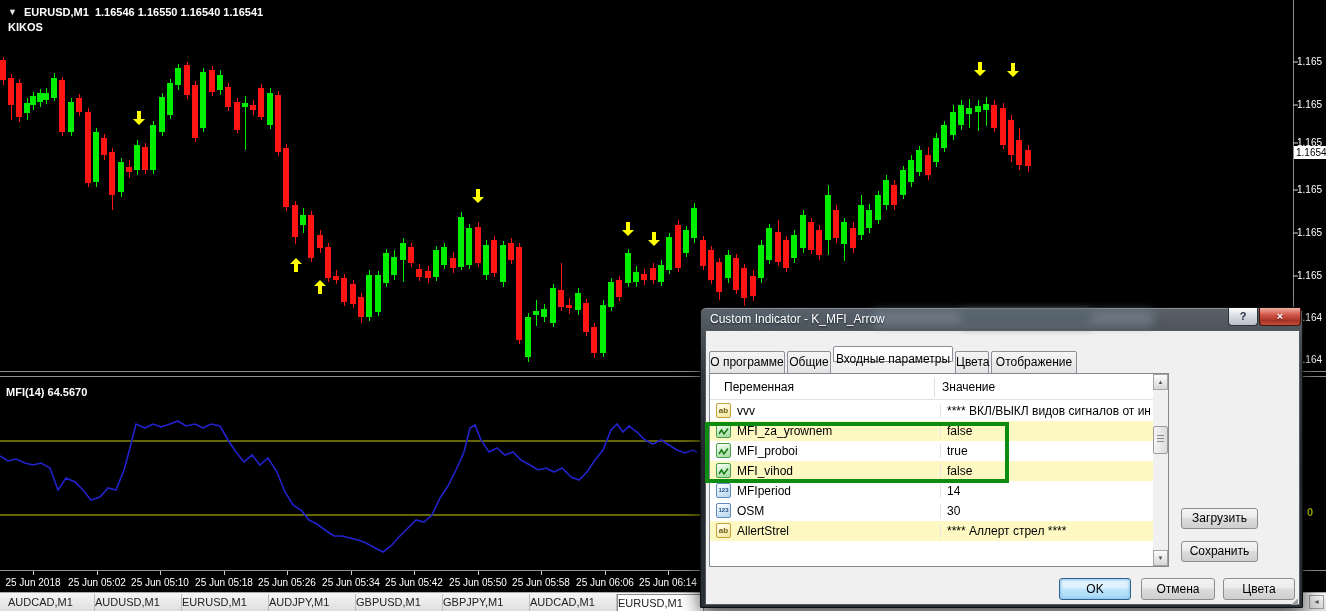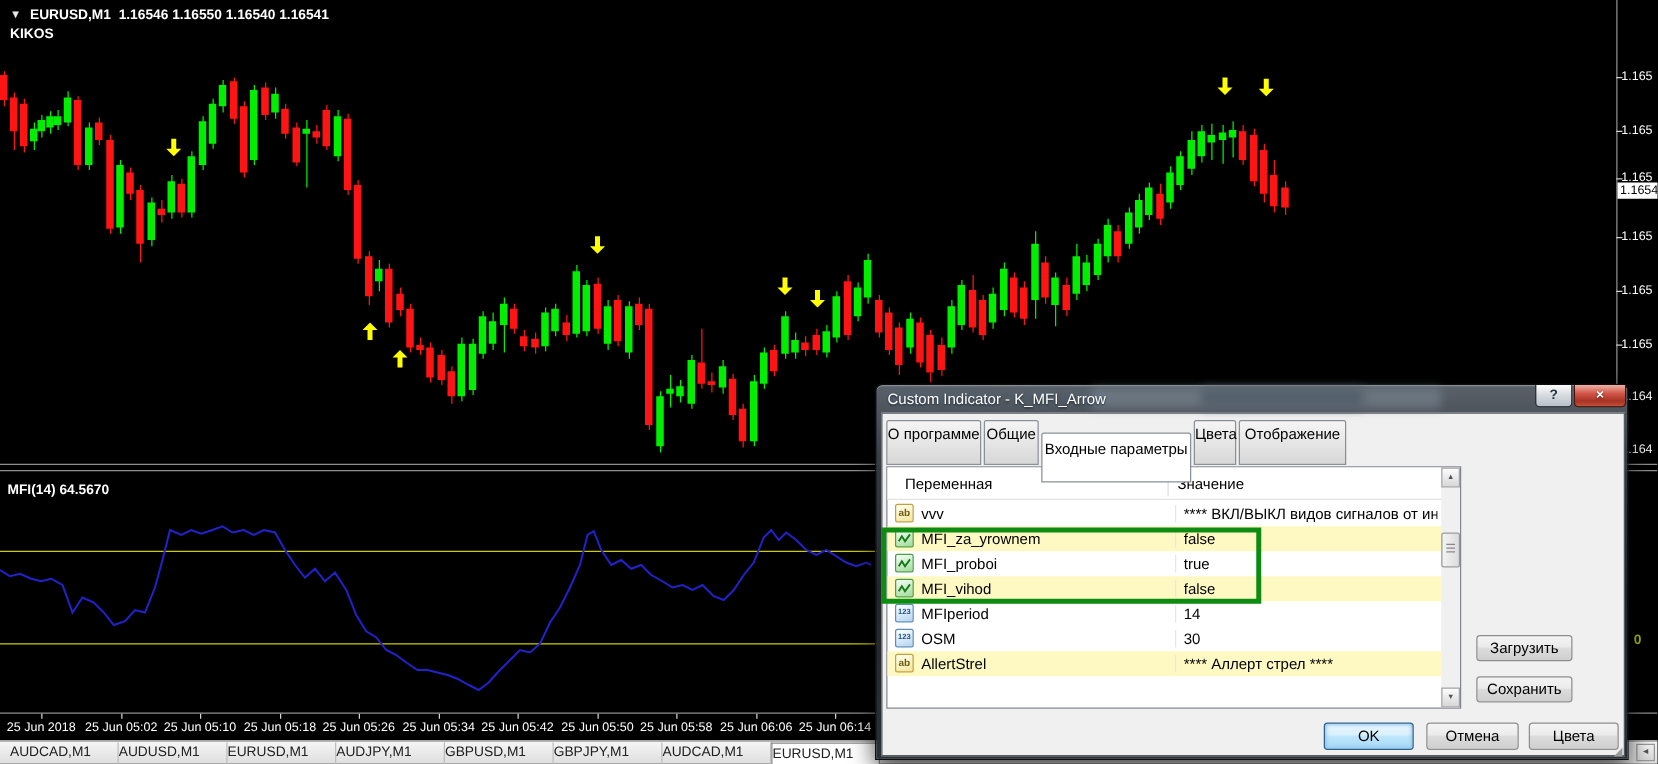--- a/index.html
+++ b/index.html
@@ -44,24 +44,24 @@
     background:linear-gradient(#fdfdfd,#d9dde2 45%,#b9c0c8); border:1px solid #2e3338;
     border-top:none; border-radius:0 0 4px 4px; color:#243242; font-weight:bold; font-size:11px;
     text-align:center; line-height:17px; z-index:4;}
   #dlg-close { position:absolute; left:558px; top:0px; width:42px; height:18px;
     background:linear-gradient(#f0b0a4,#d2574a 40%,#a83324 75%,#c0503c); border:1px solid #451309;
     border-top:none; border-radius:0 0 4px 4px; color:#fff; font-weight:bold; font-size:11px;
     text-align:center; line-height:16px; text-shadow:0 1px 2px rgba(0,0,0,.6); z-index:4;}
   #dlg-client { position:absolute; left:4px; top:22px; width:595px; height:275px;
     background:#f0f0f0; border:1px solid #565b61; }
 
-  .dlg-tab { position:absolute; top:28px; height:36px; background:linear-gradient(#f5f5f5,#e3e3e3 60%,#d7d7d7);
+  .dlg-tab { position:absolute; top:43px; height:36px; background:linear-gradient(#f5f5f5,#e3e3e3 60%,#d7d7d7);
     border:1px solid #8b8f98; border-radius:2px 2px 0 0; font-size:12px; color:#000;
     text-align:center; line-height:20px; z-index:2; white-space:nowrap; }
-  .dlg-tab.active { top:38px; height:40px; background:#fff; line-height:24px; z-index:4; }
+  .dlg-tab.active { top:38px; height:16px; background:#fff; line-height:24px; z-index:4; }
 
   #param-panel { position:absolute; left:8px; top:65px; width:460px; height:194px;
     background:#fff; border:1px solid #828790; z-index:3; }
   #param-header { position:absolute; left:0; top:0; width:443px; height:26px; background:#fff;
     border-bottom:1px solid #e2e2e2; }
   .col-head { position:absolute; top:6px; font-size:12px; color:#000; }
   #col-head-divider { position:absolute; left:224px; top:3px; width:1px; height:20px; background:#e0e0e0; }
   #param-rows { position:absolute; left:0; top:27px; width:443px; }
   .param-row { position:relative; width:443px; height:20px; }
   .param-row.alt { background:#fef9c3; }

